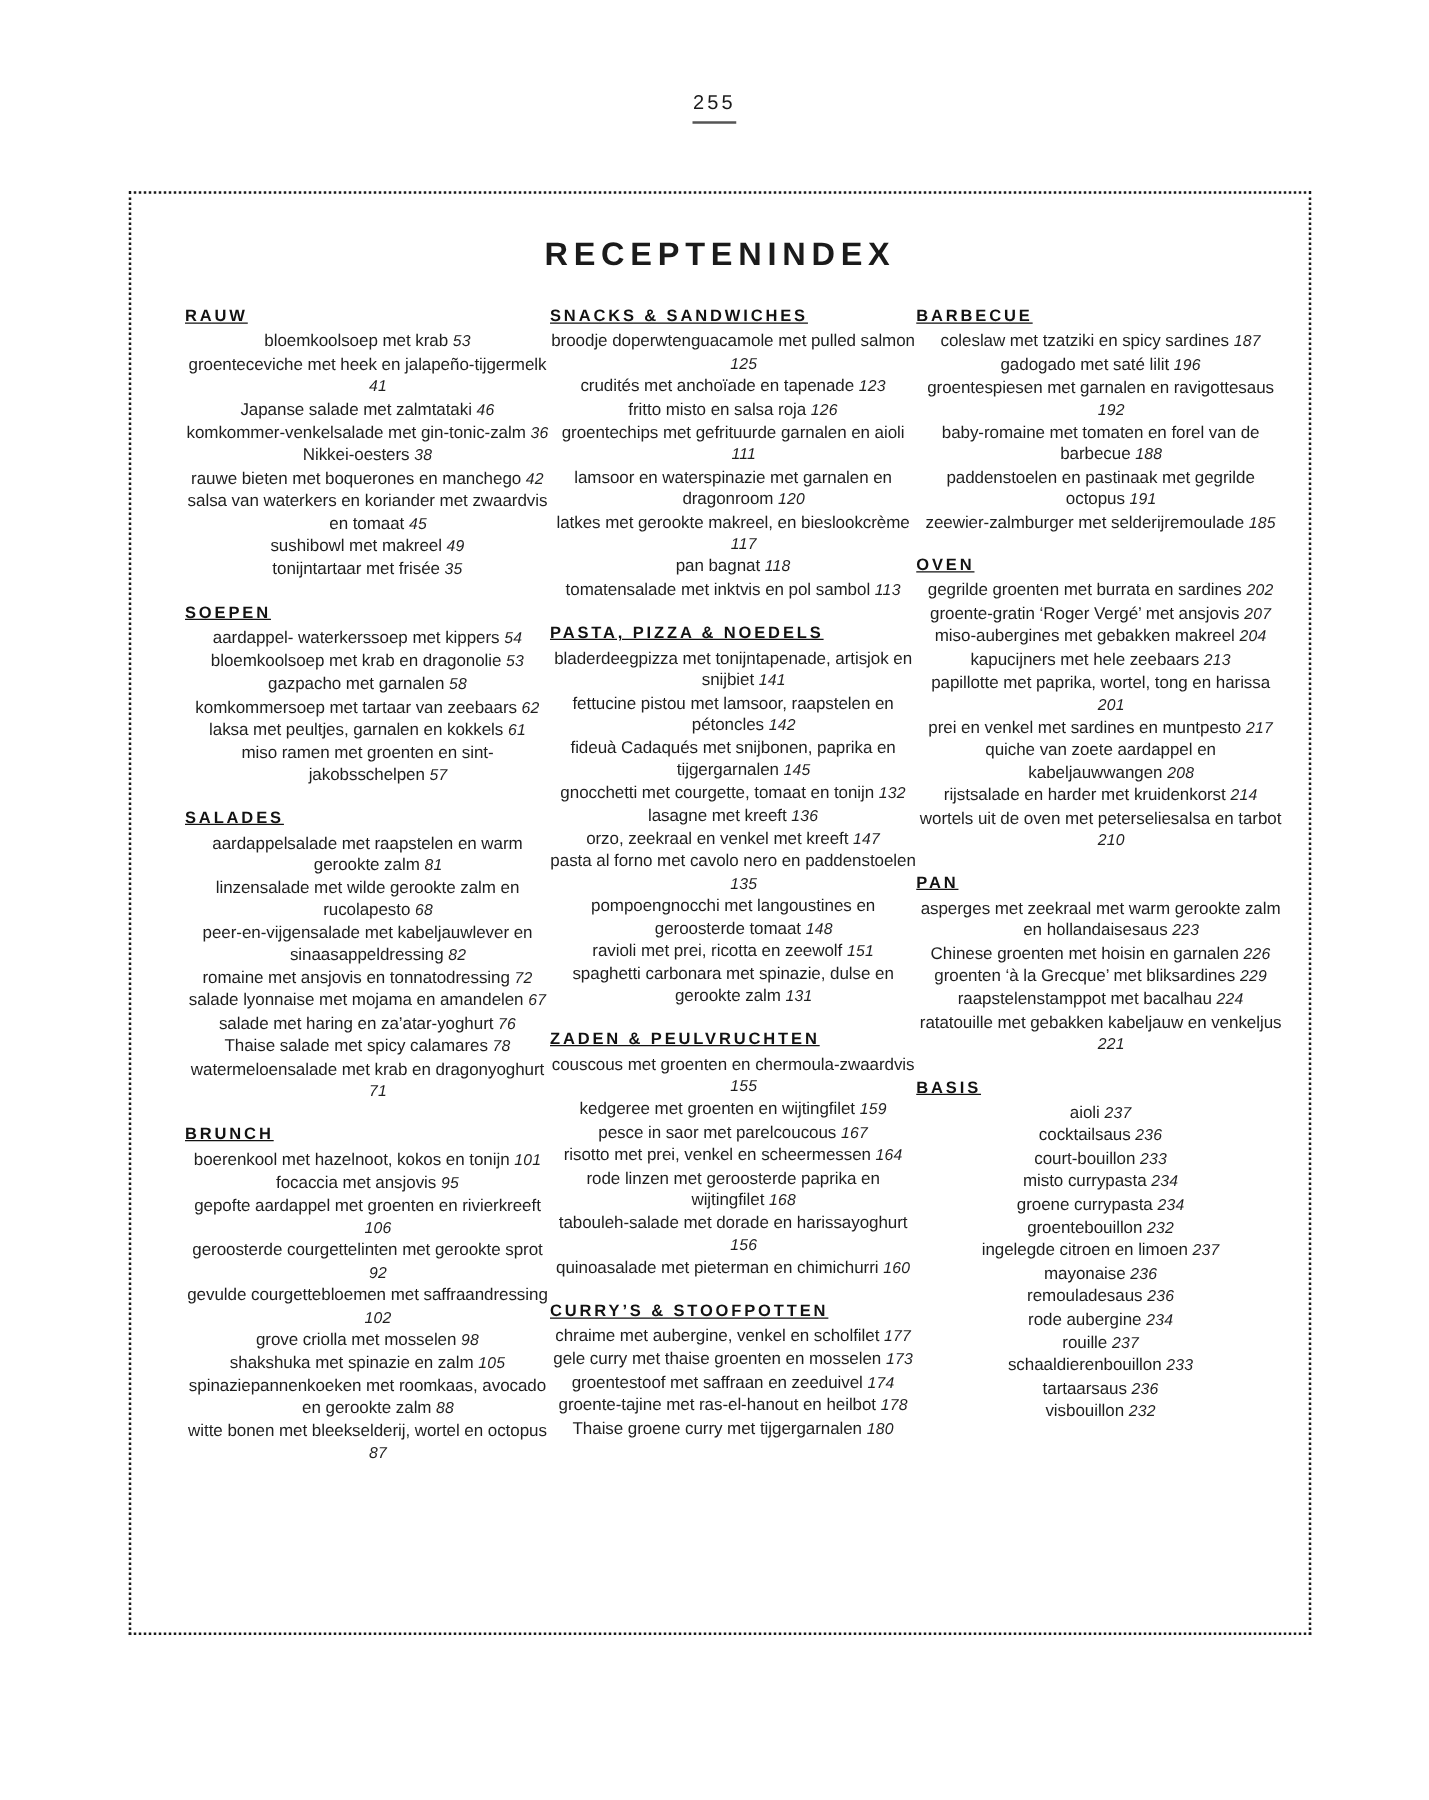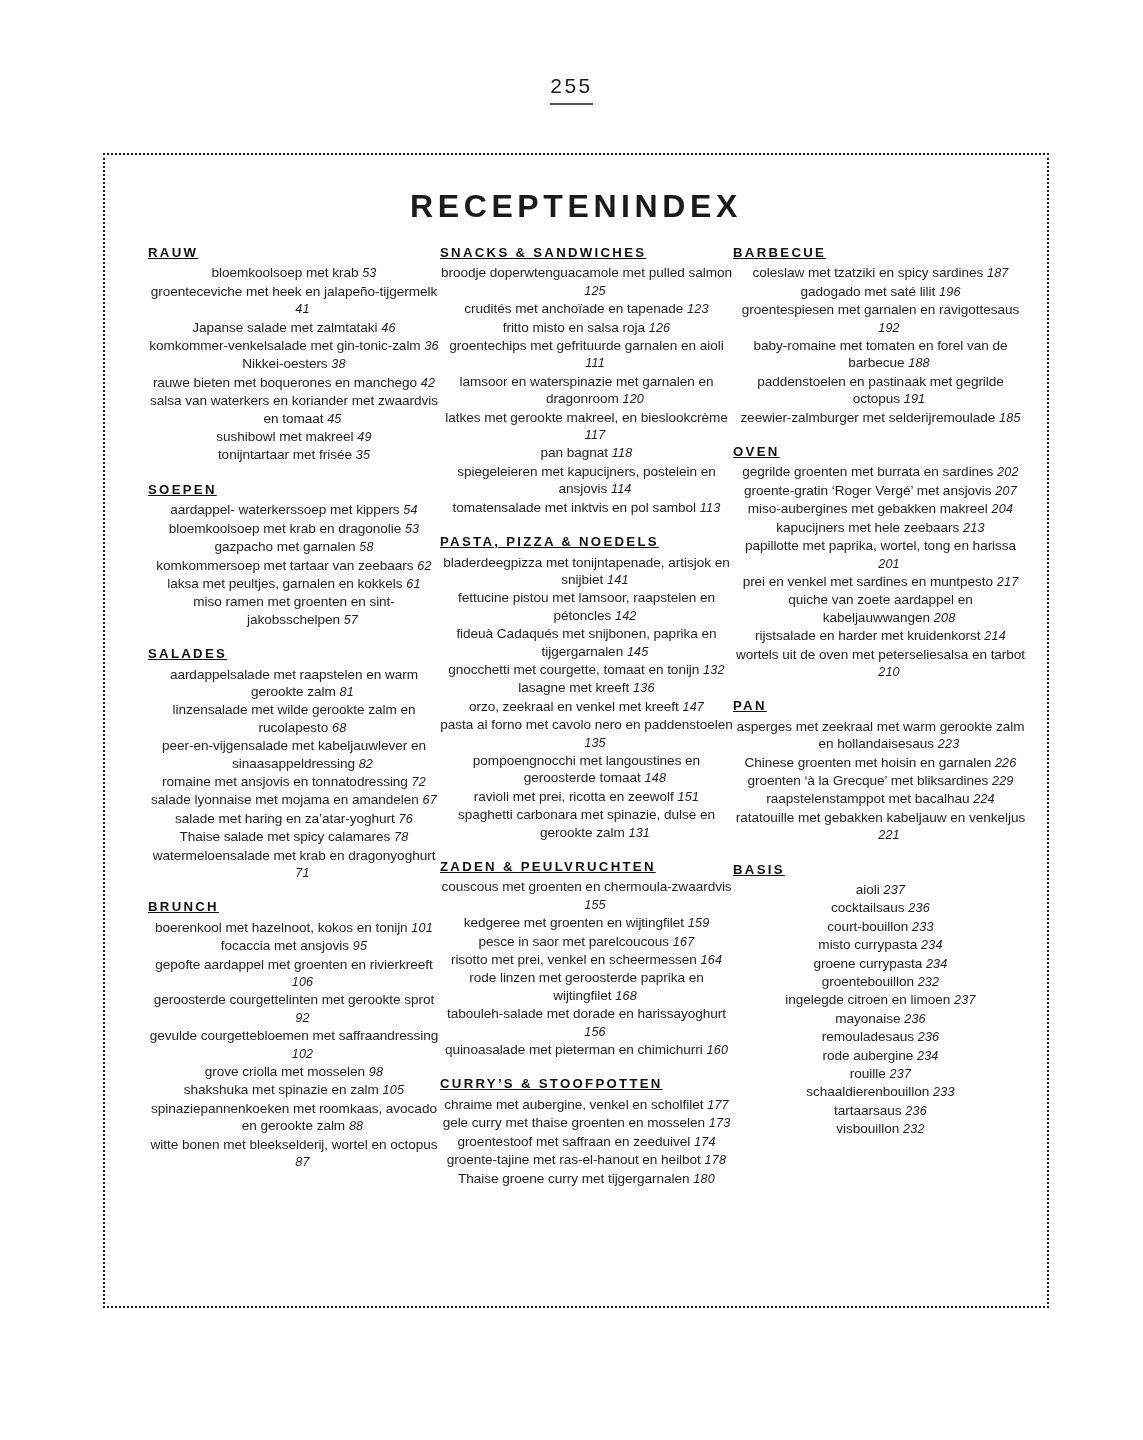--- a/index.html
+++ b/index.html
@@ -20,21 +20,21 @@
   
   .page-number-wrap {
     position: absolute;
     top: 74px;
     left: 0;
     width: 1143px;
     text-align: center;
   }
   .page-number {
     display: inline-block;
-    font-size: 21px;
+    font-size: 16px;
     letter-spacing: 2.5px;
     font-weight: 400;
     color: #1b1b1b;
     padding-bottom: 5px;
     border-bottom: 2.5px solid #555;
   }
 
   
   .frame {
     position: absolute;
@@ -45,21 +45,21 @@
     border: 2.5px dotted #1b1b1b;
   }
 
   
   .index-title {
     position: absolute;
     left: 103px;
     top: 188px;
     width: 946px;
     text-align: center;
-    font-size: 32px;
+    font-size: 26px;
     font-weight: 700;
     letter-spacing: 4.6px;
     color: #1b1b1b;
   }
 
   
   .columns {
     position: absolute;
     left: 148px;
     top: 244px;
@@ -172,21 +172,20 @@
       <div class="section">
         <div class="section-heading">SNACKS &amp; SANDWICHES</div>
         <ul class="entry-list">
           <li class="entry"><span>broodje doperwtenguacamole met pulled salmon</span> <span class="page-ref">125</span></li>
           <li class="entry"><span>crudités met anchoïade en tapenade</span> <span class="page-ref">123</span></li>
           <li class="entry"><span>fritto misto en salsa roja</span> <span class="page-ref">126</span></li>
           <li class="entry"><span>groentechips met gefrituurde garnalen en aioli</span> <span class="page-ref">111</span></li>
           <li class="entry"><span>lamsoor en waterspinazie met garnalen en dragonroom</span> <span class="page-ref">120</span></li>
           <li class="entry"><span>latkes met gerookte makreel, en bieslookcrème</span> <span class="page-ref">117</span></li>
           <li class="entry"><span>pan bagnat</span> <span class="page-ref">118</span></li>
-          <li class="entry"><span>spiegeleieren met kapucijners, postelein en ansjovis</span> <span class="page-ref">114</span></li>
           <li class="entry"><span>tomatensalade met inktvis en pol sambol</span> <span class="page-ref">113</span></li>
         </ul>
       </div>
       <div class="section">
         <div class="section-heading">PASTA, PIZZA &amp; NOEDELS</div>
         <ul class="entry-list">
           <li class="entry"><span>bladerdeegpizza met tonijntapenade, artisjok en snijbiet</span> <span class="page-ref">141</span></li>
           <li class="entry"><span>fettucine pistou met lamsoor, raapstelen en pétoncles</span> <span class="page-ref">142</span></li>
           <li class="entry"><span>fideuà Cadaqués met snijbonen, paprika en tijgergarnalen</span> <span class="page-ref">145</span></li>
           <li class="entry"><span>gnocchetti met courgette, tomaat en tonijn</span> <span class="page-ref">132</span></li>

